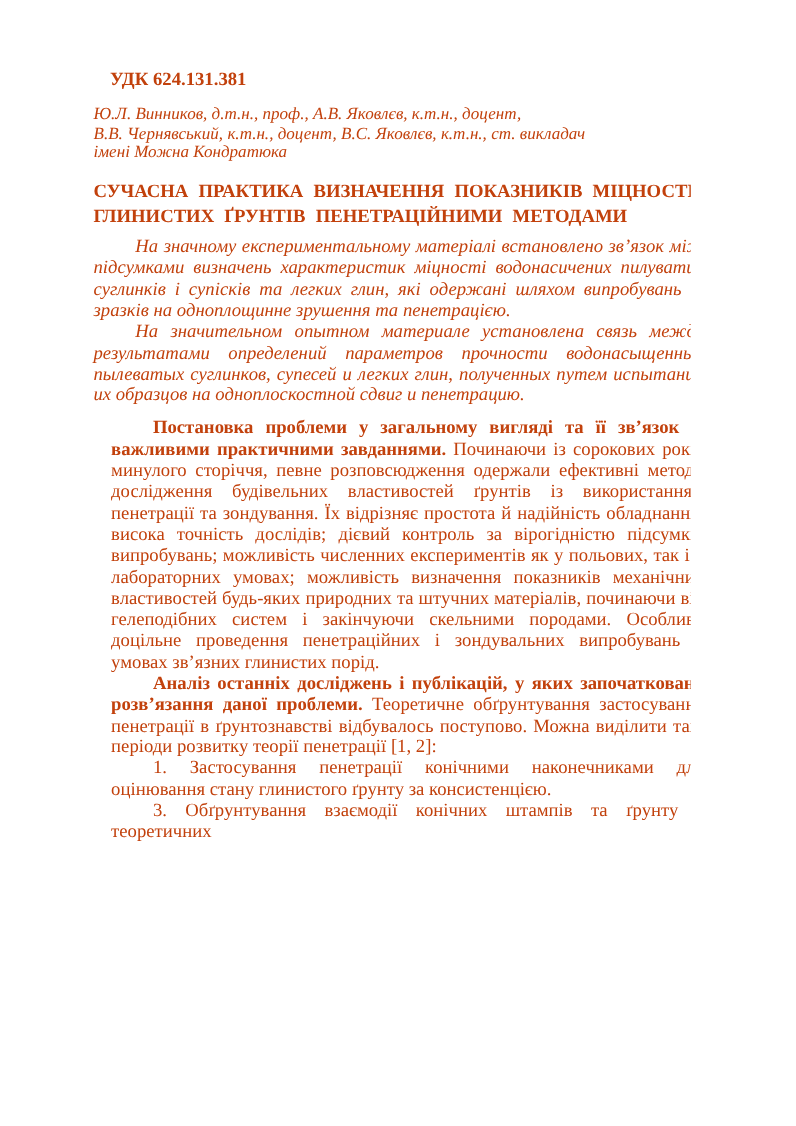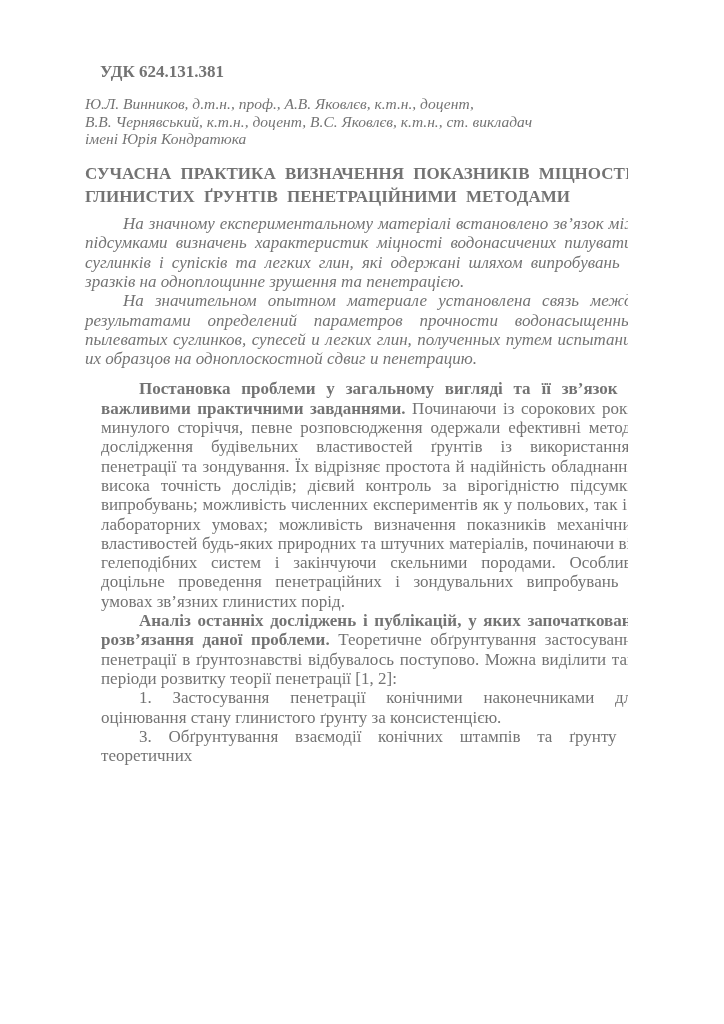--- a/index.html
+++ b/index.html
@@ -5,21 +5,21 @@
   html, body {
     margin: 0;
     padding: 0;
     background: #ffffff;
   }
   .page {
     position: relative;
     width: 628px;
     height: 1024px;
     background: #ffffff;
-    color: #737373;
+    color: #c2410c;
     font-family: "Liberation Serif", "DejaVu Serif", serif;
     overflow: hidden;
     box-sizing: border-box;
   }
   .content {
     position: absolute;
     left: 85px;
     top: 62px;
     width: 555px;
   }
@@ -74,21 +74,21 @@
 <body>
 
 <div class="page">
   <div class="content">
 
     <div class="udc">УДК 624.131.381</div>
 
     <div class="authors">
       <div>Ю.Л. Винников, д.т.н., проф., А.В. Яковлєв, к.т.н., доцент,</div>
       <div>В.В. Чернявський, к.т.н., доцент, В.С. Яковлєв, к.т.н., ст. викладач</div>
-      <div>імені Юрія Кондратюка</div>
+      <div>імені Можна Кондратюка</div>
     </div>
 
     <div class="title">
       <div>СУЧАСНА ПРАКТИКА ВИЗНАЧЕННЯ ПОКАЗНИКІВ МІЦНОСТІ</div>
       <div>ГЛИНИСТИХ ҐРУНТІВ ПЕНЕТРАЦІЙНИМИ МЕТОДАМИ</div>
     </div>
 
     <div class="abstract">
       <p>На значному експериментальному матеріалі встановлено зв’язок між підсумками визначень характеристик міцності водонасичених пилуватих суглинків і супісків та легких глин, які одержані шляхом випробувань їх зразків на одноплощинне зрушення та пенетрацією.</p>
 

